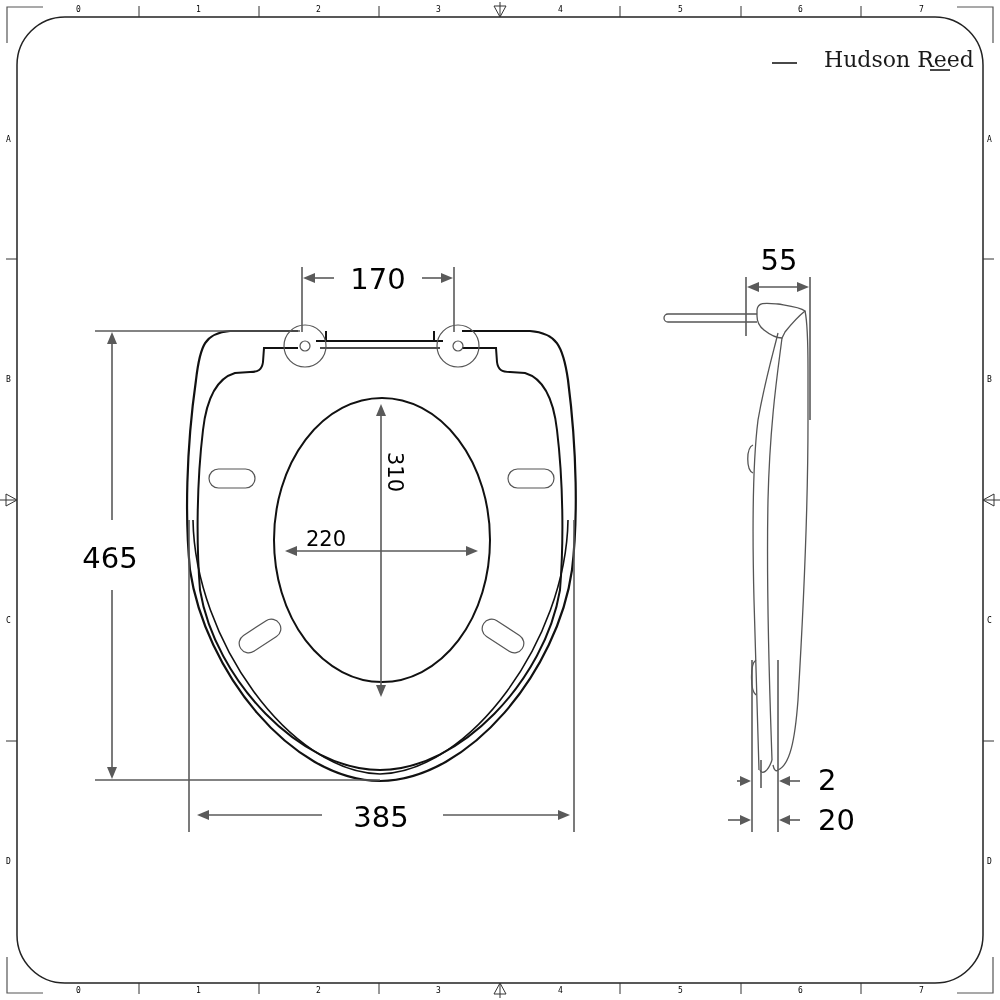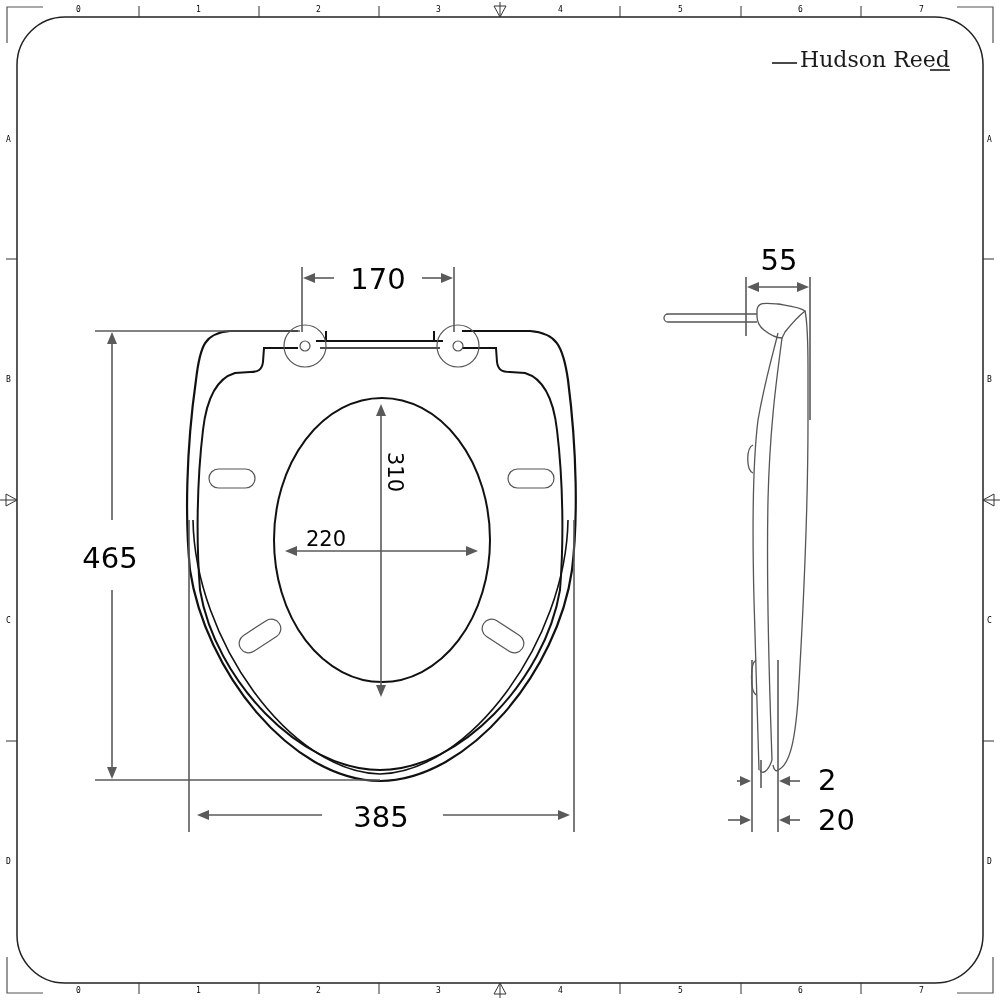--- a/index.html
+++ b/index.html
@@ -1,20 +1,20 @@
 <!DOCTYPE html>
 <html><head>
 <meta charset="utf-8">
 <style>
   html, body { margin: 0; padding: 0; background: #ffffff; }
   body { width: 1000px; height: 1000px; position: relative; overflow: hidden; font-family: "DejaVu Sans", sans-serif; }
   #drawing { position: absolute; left: 0; top: 0; width: 1000px; height: 1000px; }
   .ruler-label { font-family: "DejaVu Sans Mono", monospace; font-size: 8px; fill: #000; }
   .dim-label { font-family: "DejaVu Sans", sans-serif; fill: #000; }
-  .brand { position: absolute; left: 800px; top: 47px; font-family: "DejaVu Serif", serif; font-size: 22px; color: #1a1a1a; letter-spacing: 0px; }
+  .brand { position: absolute; left: 824px; top: 47px; font-family: "DejaVu Serif", serif; font-size: 22px; color: #1a1a1a; letter-spacing: 0px; }
 </style>
 </head>
 <body>
 
 <svg id="drawing" viewBox="0 0 1000 1000" xmlns="http://www.w3.org/2000/svg">
 
   <g fill="none" stroke="#222" stroke-width="1.5">
     <rect x="17" y="17" width="966" height="966" rx="48" ry="48"></rect>
   </g>
 

